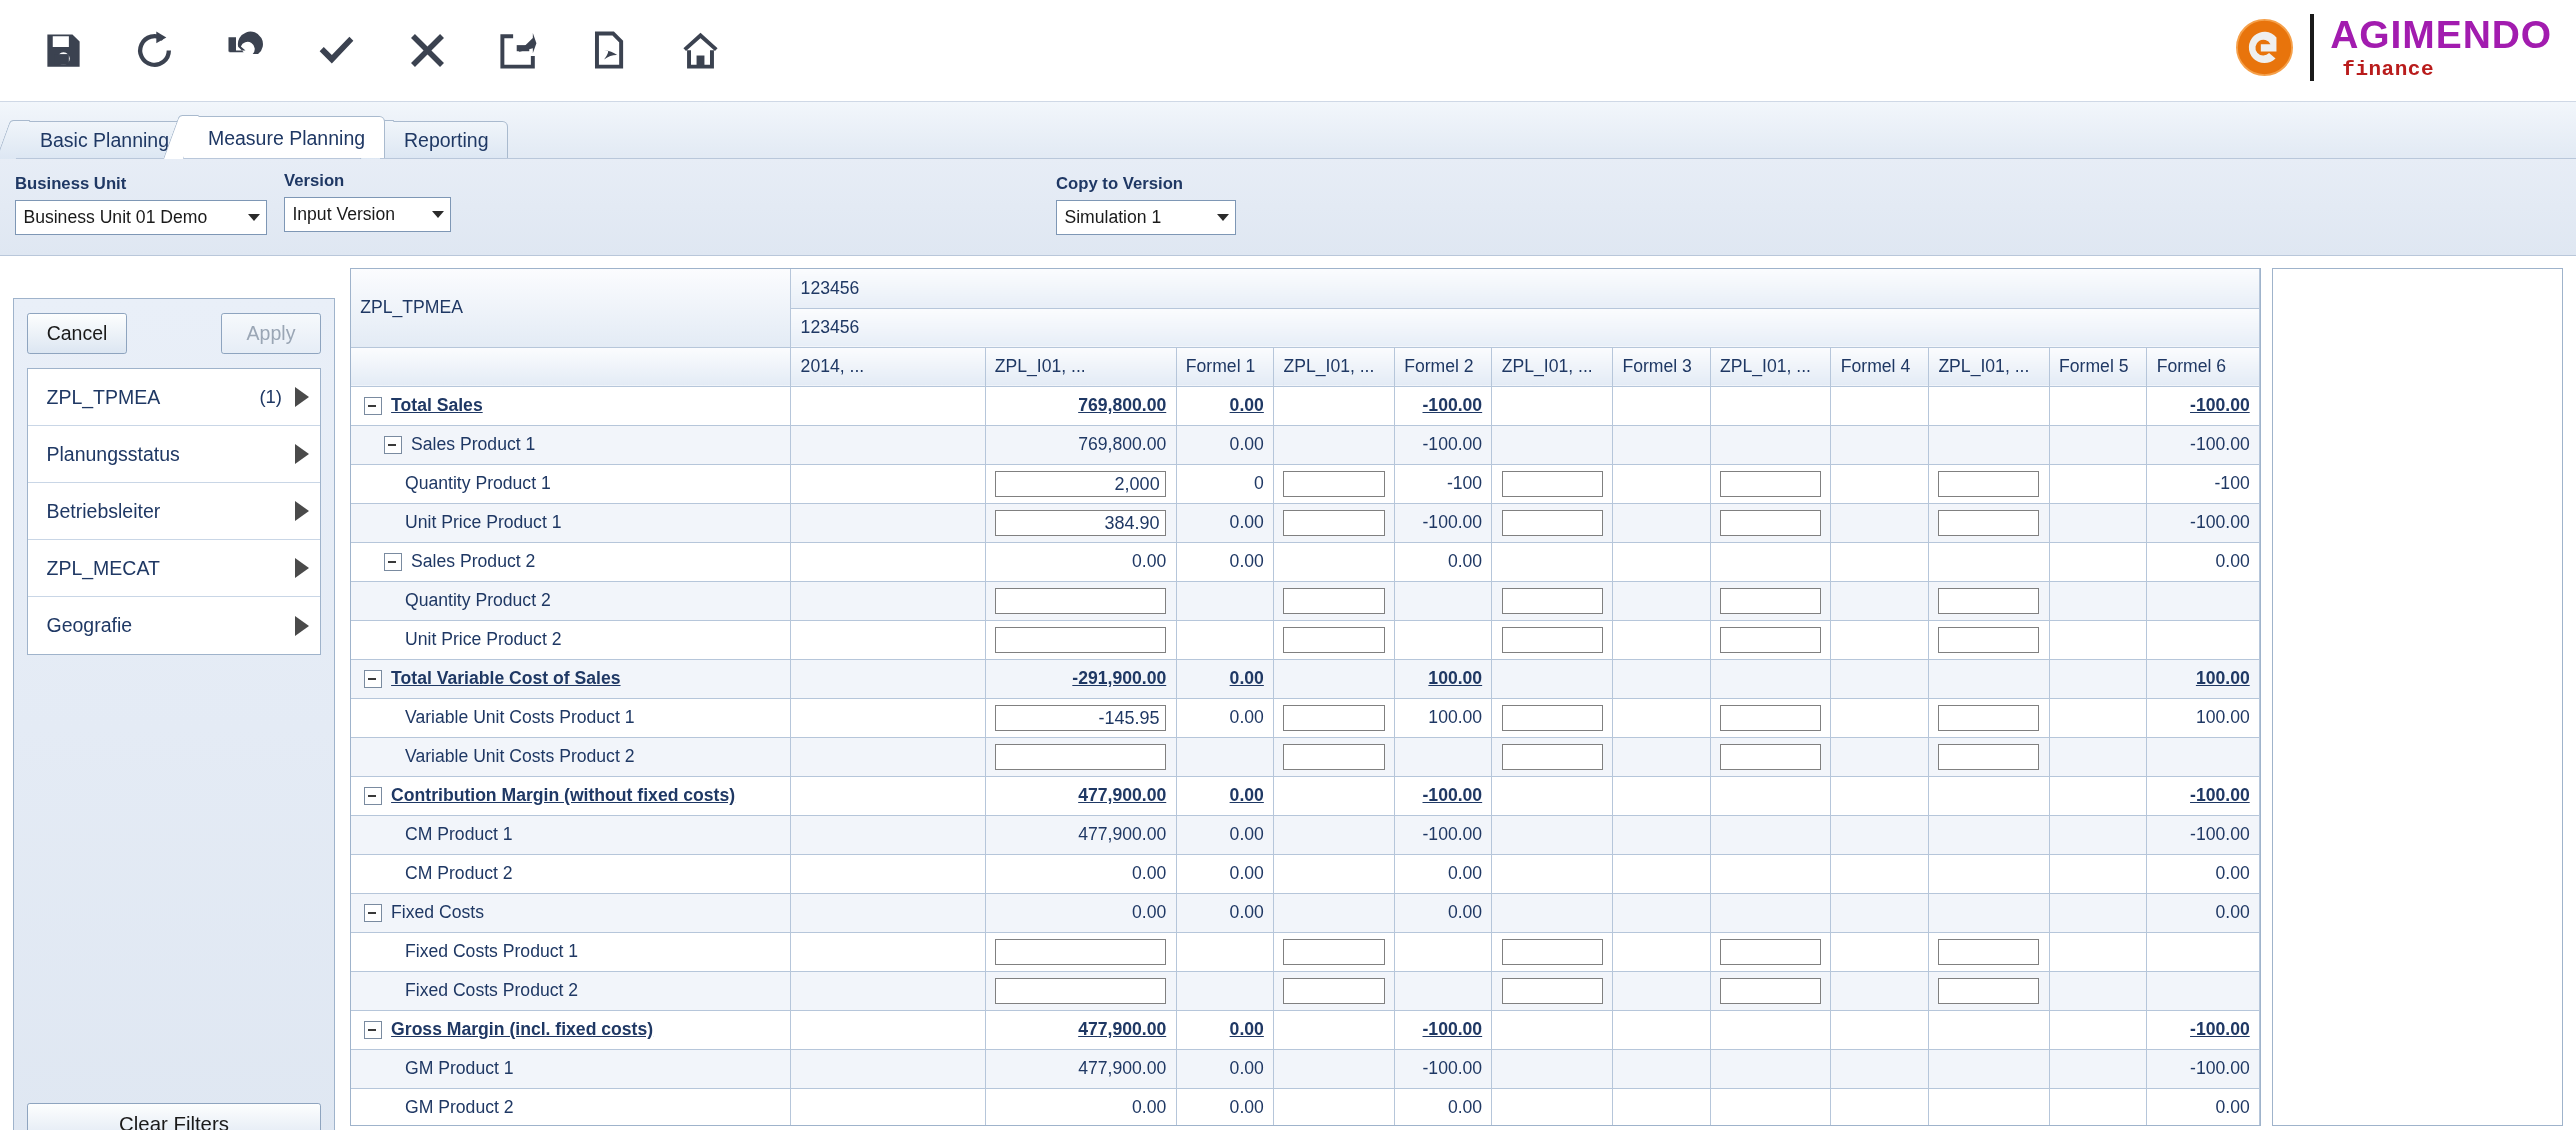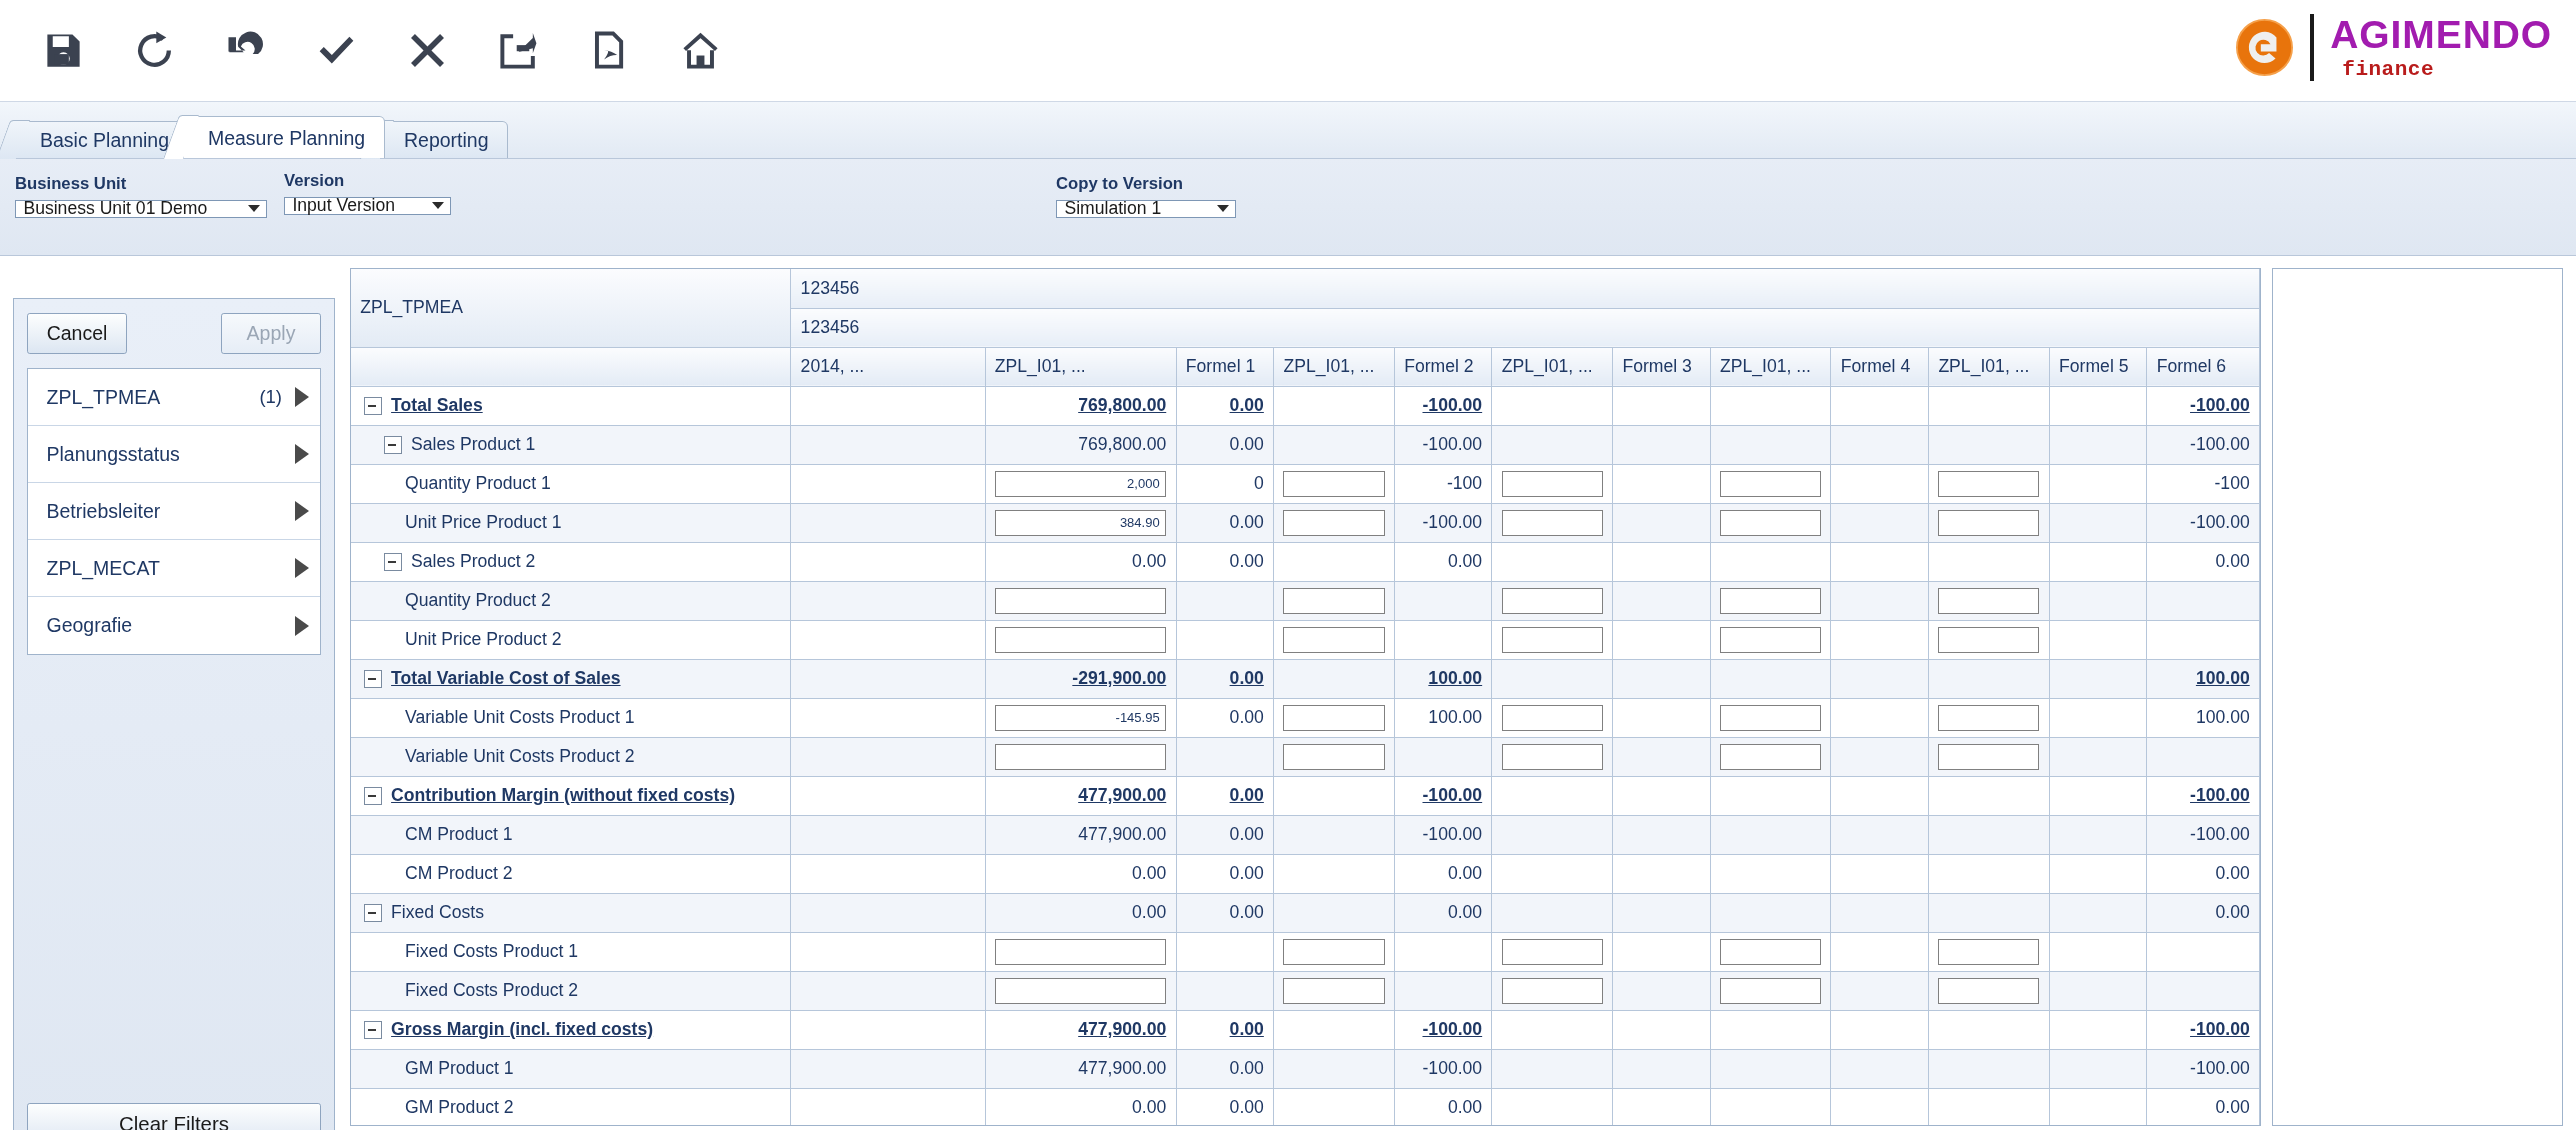--- a/index.html
+++ b/index.html
@@ -81,21 +81,21 @@
     position:absolute;left:0;top:159px;width:2576px;height:97px;
     background:linear-gradient(#e7edf6,#dfe7f2);
     border-bottom:0.9px solid #b9c7da;
     box-sizing:border-box;
   }
   .fgroup{position:absolute;display:flex;flex-direction:column;}
   .flabel{
     font-size:16.7px;font-weight:bold;color:#1f3864;margin-bottom:5.6px;
   }
   .fselect{
-    height:18px;width:auto;
+    height:35px;width:auto;
     background:#ffffff;border:0.9px solid #7e97b5;
     display:flex;align-items:center;justify-content:space-between;
     font-size:17.6px;color:#1a1a1a;padding:0 5.6px 0 7.4px;
     box-sizing:border-box;cursor:pointer;
   }
   .caret{
     width:0;height:0;border-left:6.5px solid transparent;border-right:6.5px solid transparent;
     border-top:7.4px solid #2b2b2b;margin-left:9.3px;flex:0 0 auto;
   }
   .ficon{position:absolute;cursor:pointer;}
@@ -187,21 +187,21 @@
     border:0.9px solid #7a8ba0;background:#ffffff;
     position:relative;vertical-align:middle;margin-right:9.3px;
     cursor:pointer;
   }
   .expander:after{
     content:"";position:absolute;left:2.8px;top:6.5px;width:8.3px;height:1.9px;background:#3a3a3a;
   }
   .cellinput{
     display:block;width:100%;height:26px;
     border:0.9px solid #808080;background:#ffffff;
-    font-size:13px;color:#1f3864;text-align:right;
+    font-size:18px;color:#1f3864;text-align:right;
     padding:0 5.6px;box-sizing:border-box;
     font-family:"Liberation Sans", sans-serif;
     line-height:24px;
   }
   td.inputcell{padding:0 5.6px;}
 
   
   .rightpanel{
     position:absolute;left:2272px;top:11px;width:291px;height:858px;
     border:0.9px solid #9fb3cb;background:#ffffff;box-sizing:border-box;

